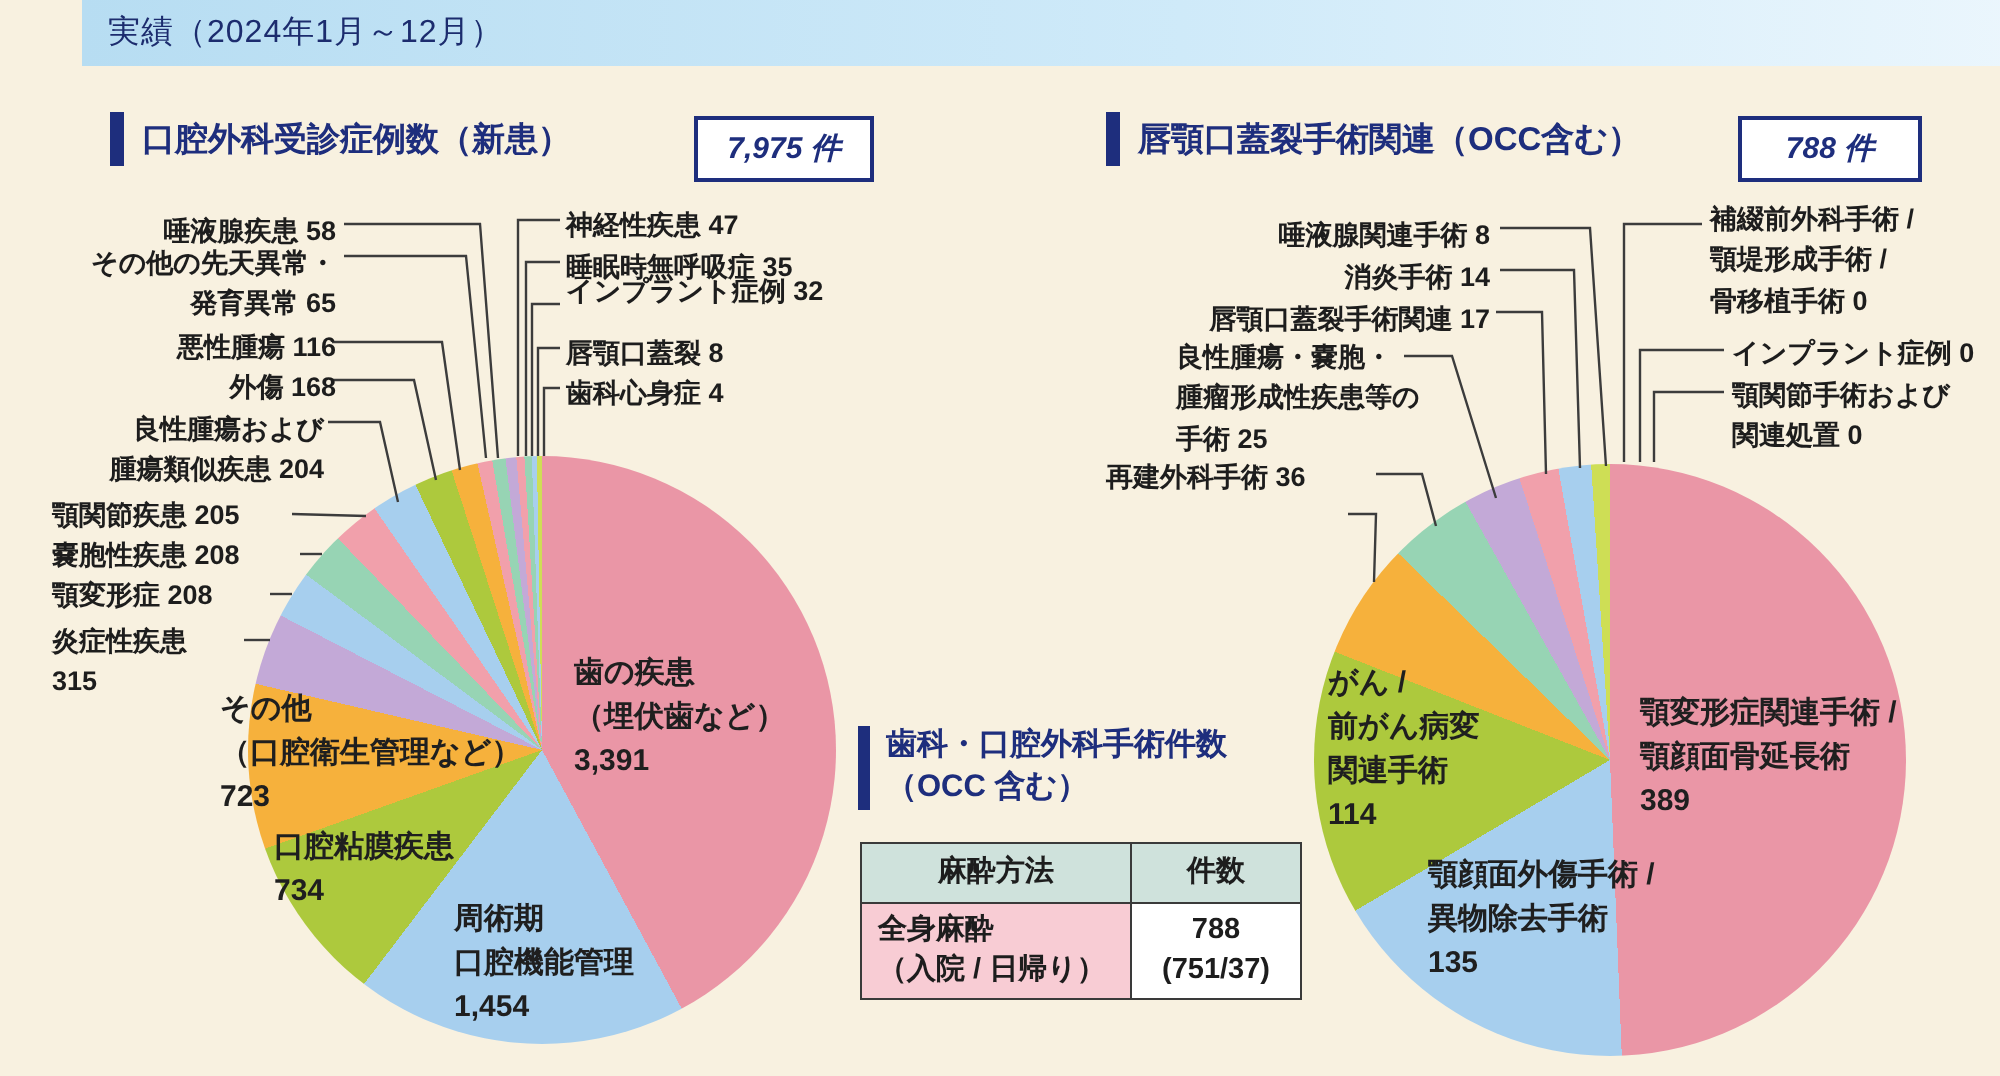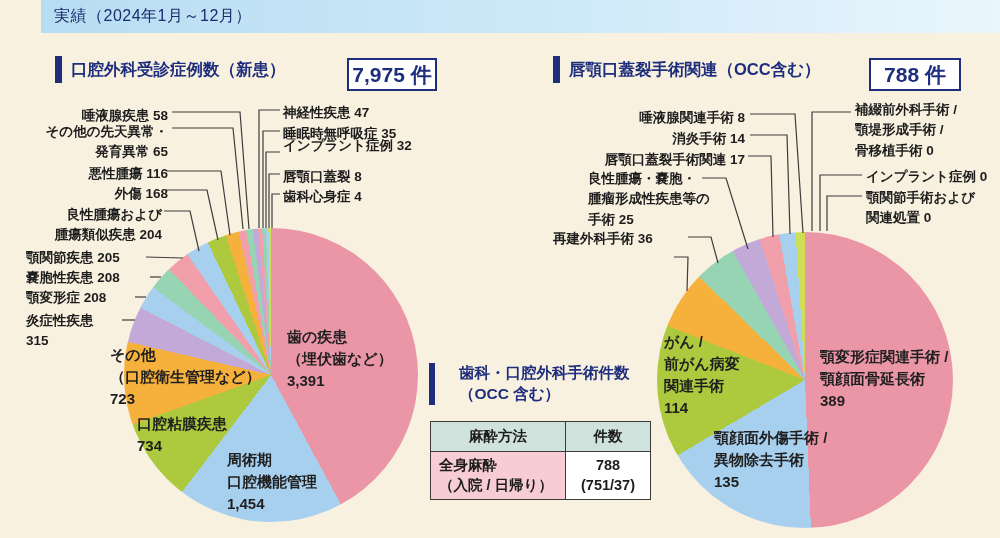--- a/index.html
+++ b/index.html
@@ -6,29 +6,29 @@
   .page{position:relative;width:1000px;height:538px;background:#f8f1e0;overflow:hidden;
         font-family:"Liberation Sans","DejaVu Sans",sans-serif;}
   .header{position:absolute;left:0;top:0;width:1000px;height:33px;
           background:linear-gradient(90deg,#b7ddf2,#cfeaf9 55%,#edf7fd);
           display:flex;align-items:center;padding-left:13px;box-sizing:border-box;
           font-size:16px;font-weight:normal;color:#1c2c6e;letter-spacing:.5px;margin-left:41px;}
   .sec-title{position:absolute;display:flex;align-items:center;gap:9px;
              font-size:16.5px;font-weight:bold;color:#1e2e7d;}
   .sec-title .bar{width:7px;height:27px;background:#1e2e7d;flex:0 0 auto;}
   .badge{position:absolute;display:flex;align-items:center;justify-content:center;
-         background:#fff;border:2px solid #1e2e7d;color:#1e2e7d;font-weight:bold;font-size:21px;}
+         background:#fff;border:2px solid #1e2e7d;color:#1e2e7d;font-weight:bold;font-size:15px;font-style:italic;}
   .pie{position:absolute;border-radius:50%;}
   .lines{position:absolute;left:0;top:0;pointer-events:none;}
   .lbl{position:absolute;font-size:13.5px;font-weight:bold;color:#1d1d1d;
        line-height:1.5;white-space:pre-line;}
   .lbl.ra{text-align:right;}
   .inlbl{position:absolute;font-size:15px;font-weight:bold;color:#1f1f1f;
          line-height:1.47;white-space:pre-line;}
-  .tbl-title{position:absolute;left:429px;top:363px;display:flex;gap:24px;
+  .tbl-title{position:absolute;left:429px;top:363px;display:flex;gap:8px;
              font-size:15.5px;font-weight:bold;color:#1e2e7d;line-height:1.35;white-space:pre-line;}
   .tbl-title .bar{width:6px;background:#1e2e7d;flex:0 0 auto;}
   table.anes{position:absolute;left:430px;top:421px;border-collapse:collapse;
              font-size:14.5px;font-weight:bold;color:#1d1d1d;}
   table.anes th,table.anes td{border:1.6px solid #3a3a3a;line-height:1.35;white-space:pre-line;}
   table.anes th{background:#cfe2dc;width:132px;height:27px;text-align:center;font-weight:bold;}
   table.anes th.val{width:82px;}
   table.anes td.lab{background:#f8ccd4;text-align:left;padding:4px 8px;}
   table.anes td.val{background:#fff;text-align:center;padding:3px 4px;}
 </style>

